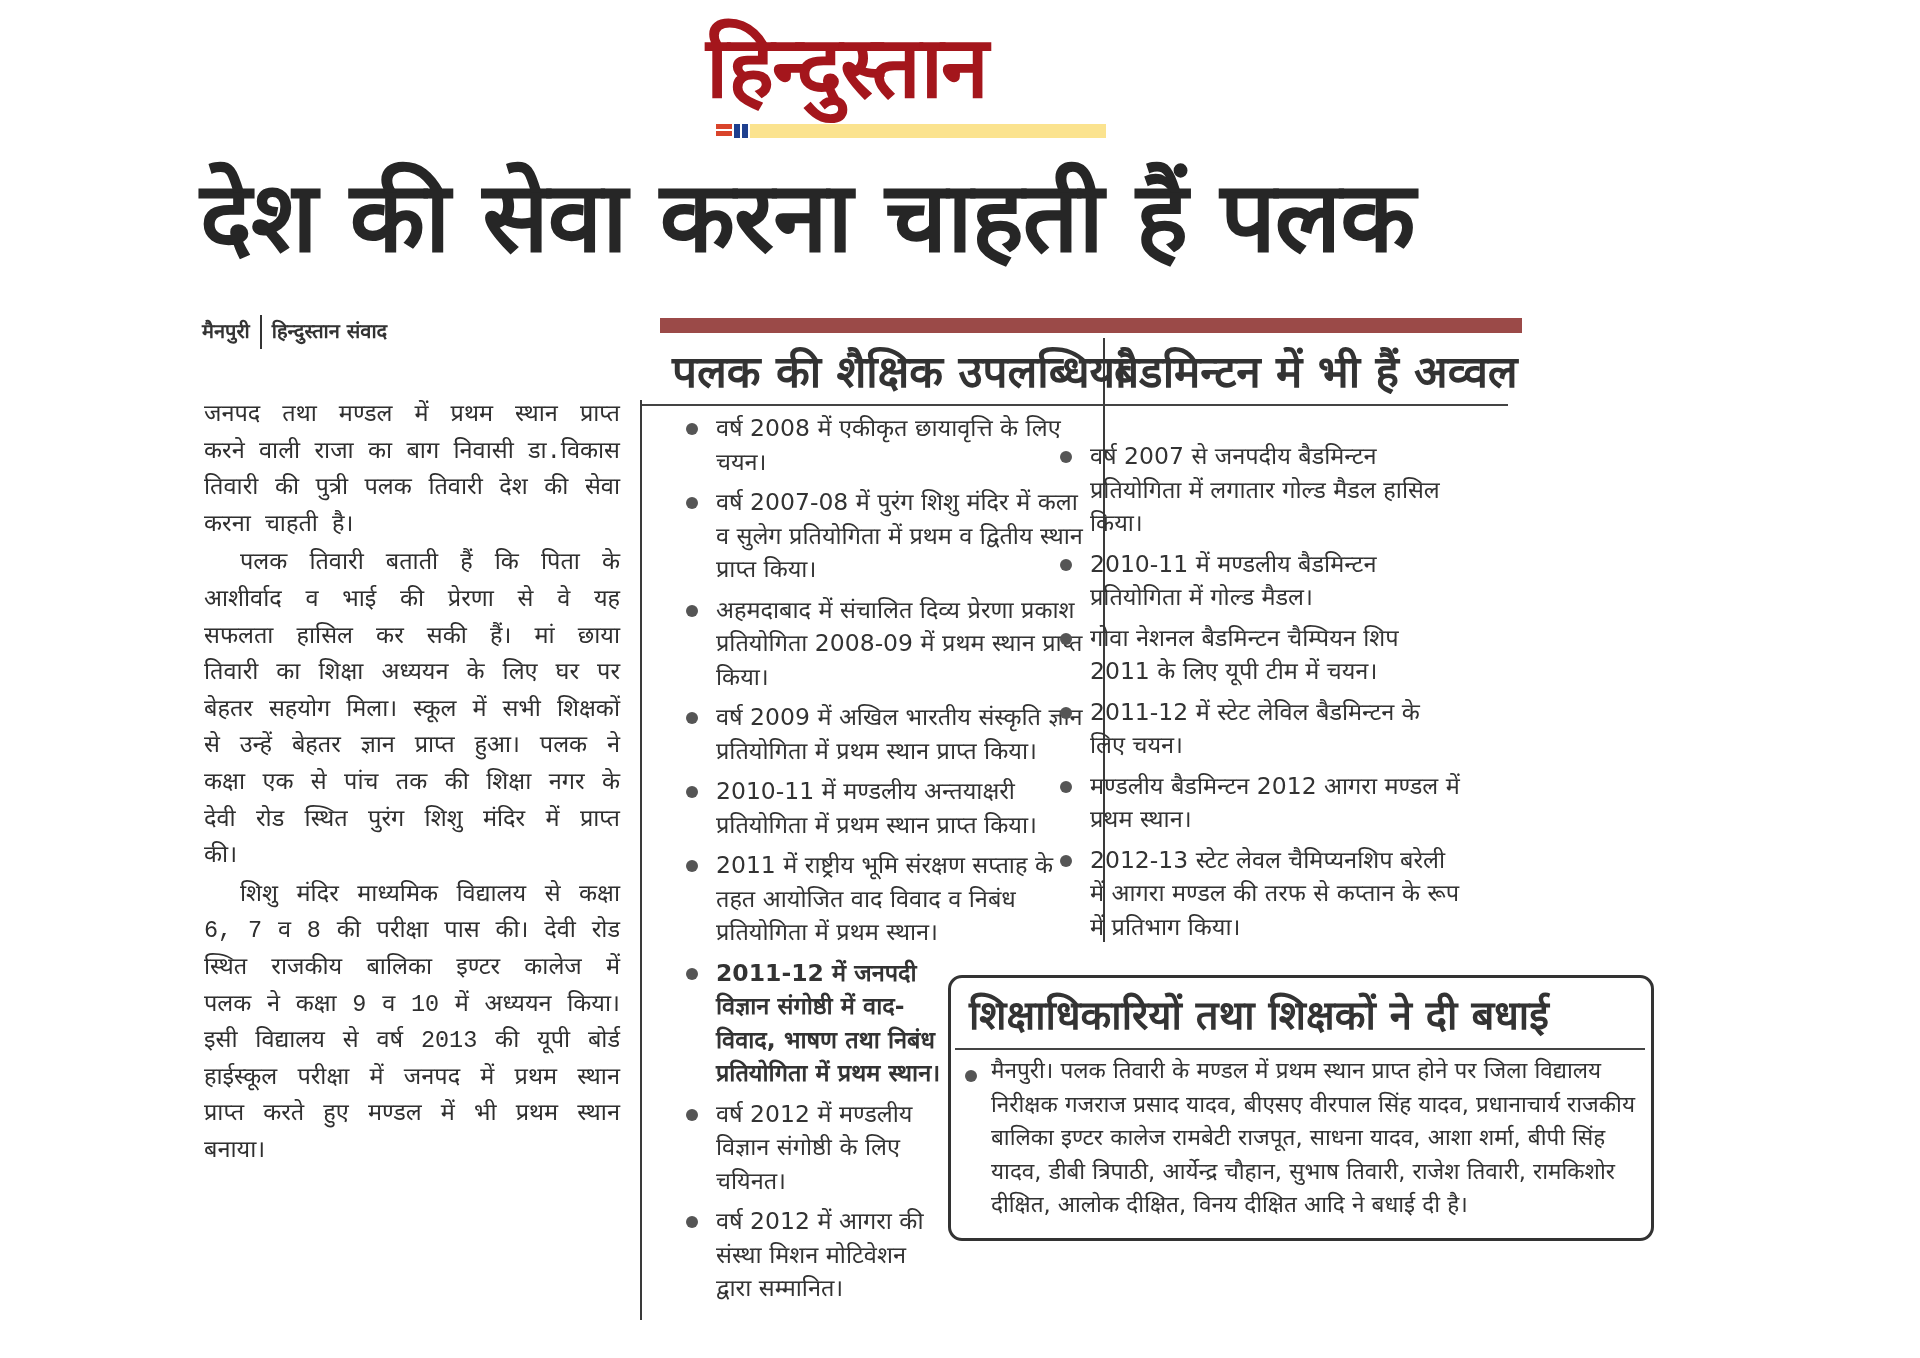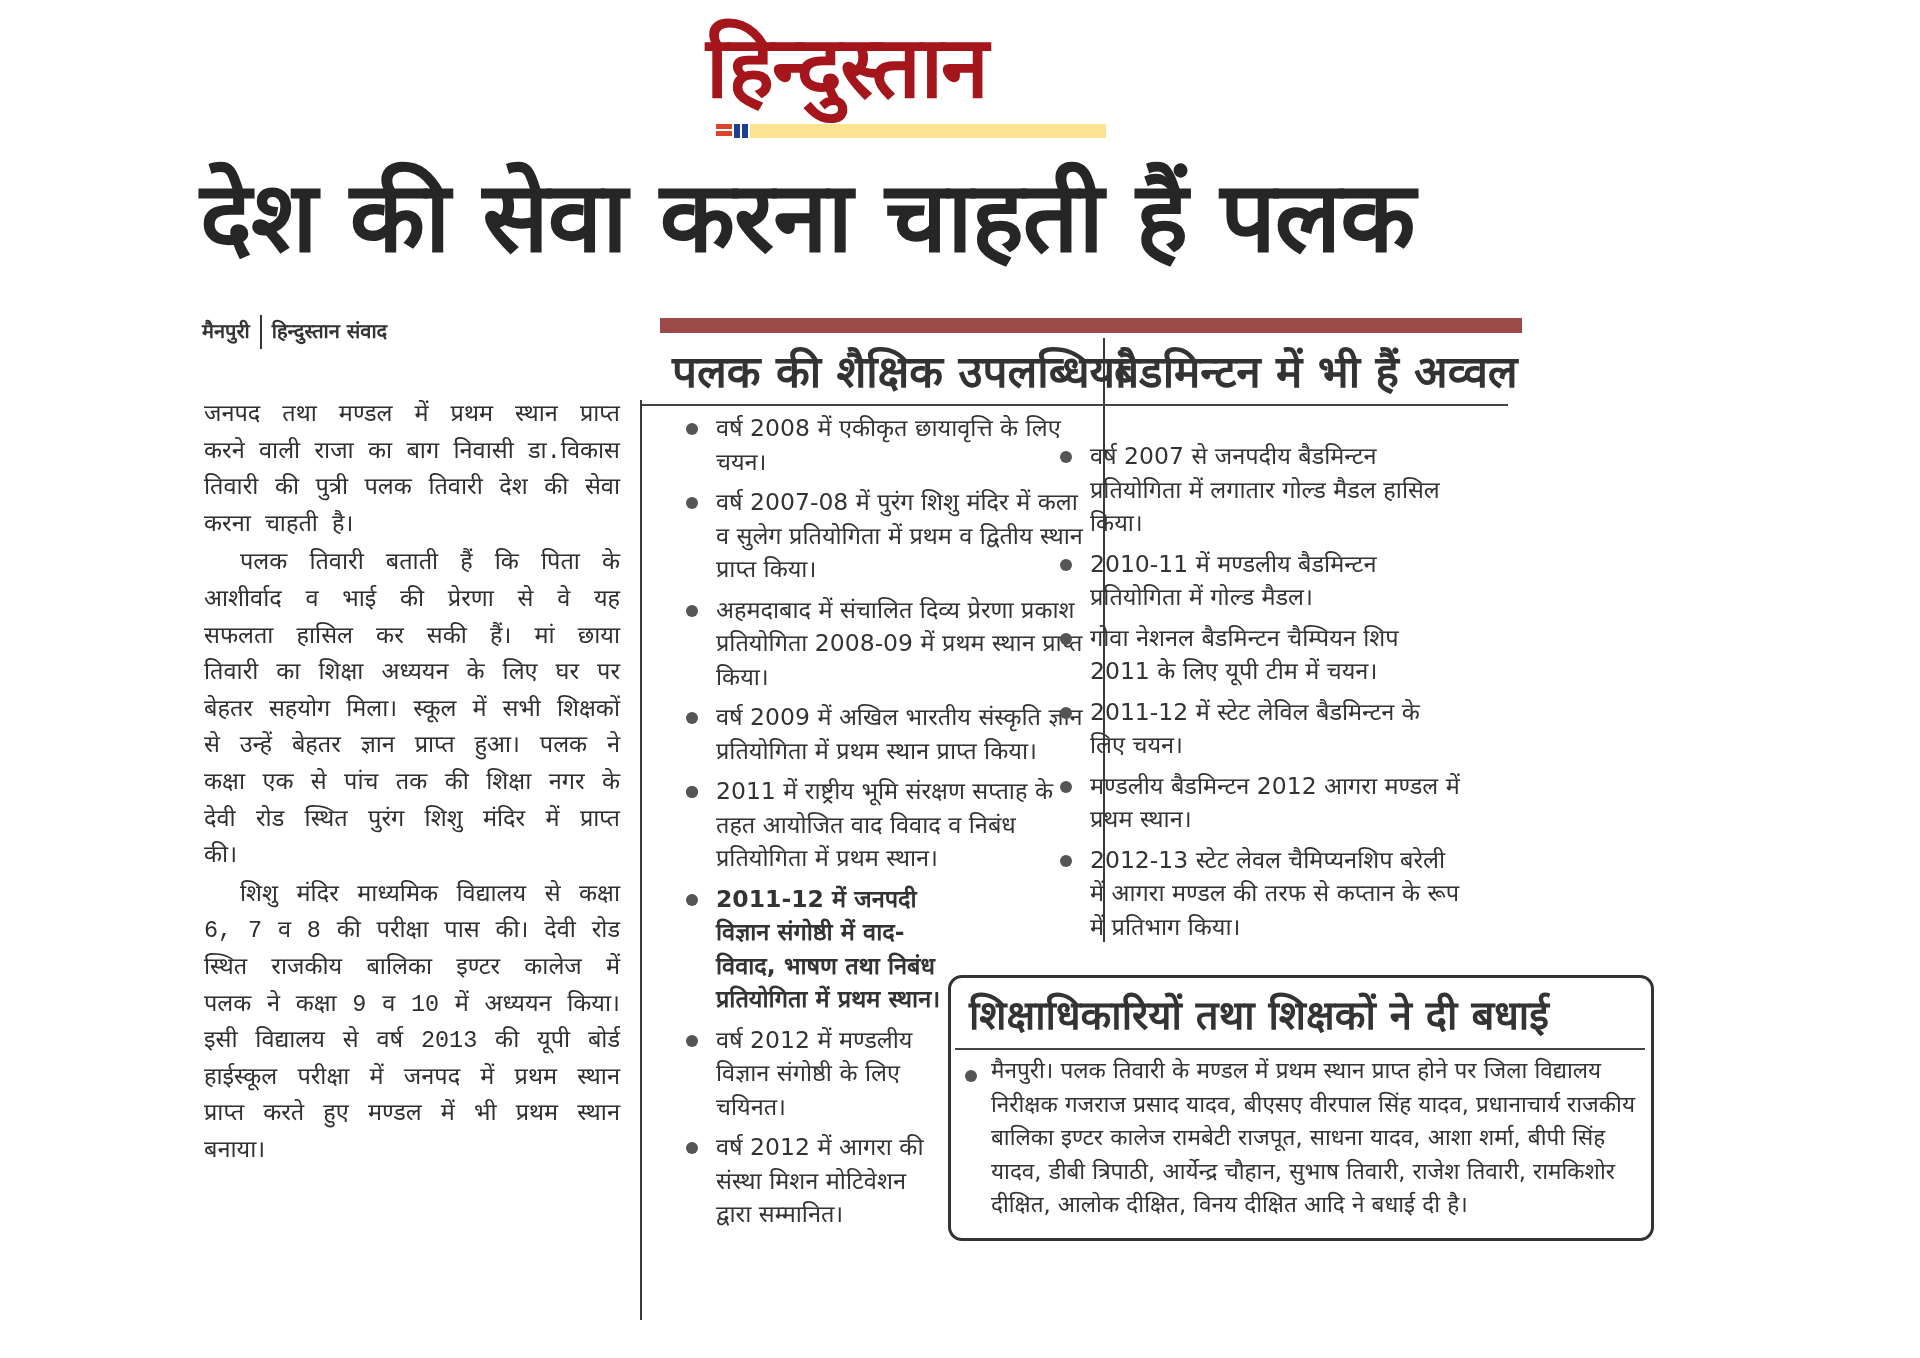--- a/index.html
+++ b/index.html
@@ -109,21 +109,21 @@
 
 <div class="abs sec-head" style="left:672px; top:342px;">पलक की शैक्षिक उपलब्धियां</div>
 <div class="abs sec-rule" style="left:642px; top:404px; width:462px;"></div>
 
 <div class="abs mid-col">
   <ul class="bullets">
     <li><span class="dot"></span><span>वर्ष 2008 में एकीकृत छायावृत्ति के लिए चयन।</span></li>
     <li><span class="dot"></span><span>वर्ष 2007-08 में पुरंग शिशु मंदिर में कला व सुलेग प्रतियोगिता में प्रथम व द्वितीय स्थान प्राप्त किया।</span></li>
     <li><span class="dot"></span><span>अहमदाबाद में संचालित दिव्य प्रेरणा प्रकाश प्रतियोगिता 2008-09 में प्रथम स्थान प्राप्त किया।</span></li>
     <li><span class="dot"></span><span>वर्ष 2009 में अखिल भारतीय संस्कृति ज्ञान प्रतियोगिता में प्रथम स्थान प्राप्त किया।</span></li>
-    <li><span class="dot"></span></li>
+    <li><span class="dot"></span><span>2010-11 में मण्डलीय अन्तयाक्षरी प्रतियोगिता में प्रथम स्थान प्राप्त किया।</span></li>
     <li><span class="dot"></span><span>2011 में राष्ट्रीय भूमि संरक्षण सप्ताह के तहत आयोजित वाद विवाद व निबंध प्रतियोगिता में प्रथम स्थान।</span></li>
     <li style="width:230px;font-weight:bold;"><span class="dot"></span><span>2011-12 में जनपदी विज्ञान संगोष्ठी में वाद-विवाद, भाषण तथा निबंध प्रतियोगिता में प्रथम स्थान।</span></li>
     <li style="width:230px;"><span class="dot"></span><span>वर्ष 2012 में मण्डलीय विज्ञान संगोष्ठी के लिए चयिनत।</span></li>
     <li style="width:230px;"><span class="dot"></span><span>वर्ष 2012 में आगरा की संस्था मिशन मोटिवेशन द्वारा सम्मानित।</span></li>
   </ul>
 </div>
 
 <div class="abs sec-head" style="left:1114px; top:342px;">बैडमिन्टन में भी हैं अव्वल</div>
 <div class="abs sec-rule" style="left:1104px; top:404px; width:404px;"></div>
 

